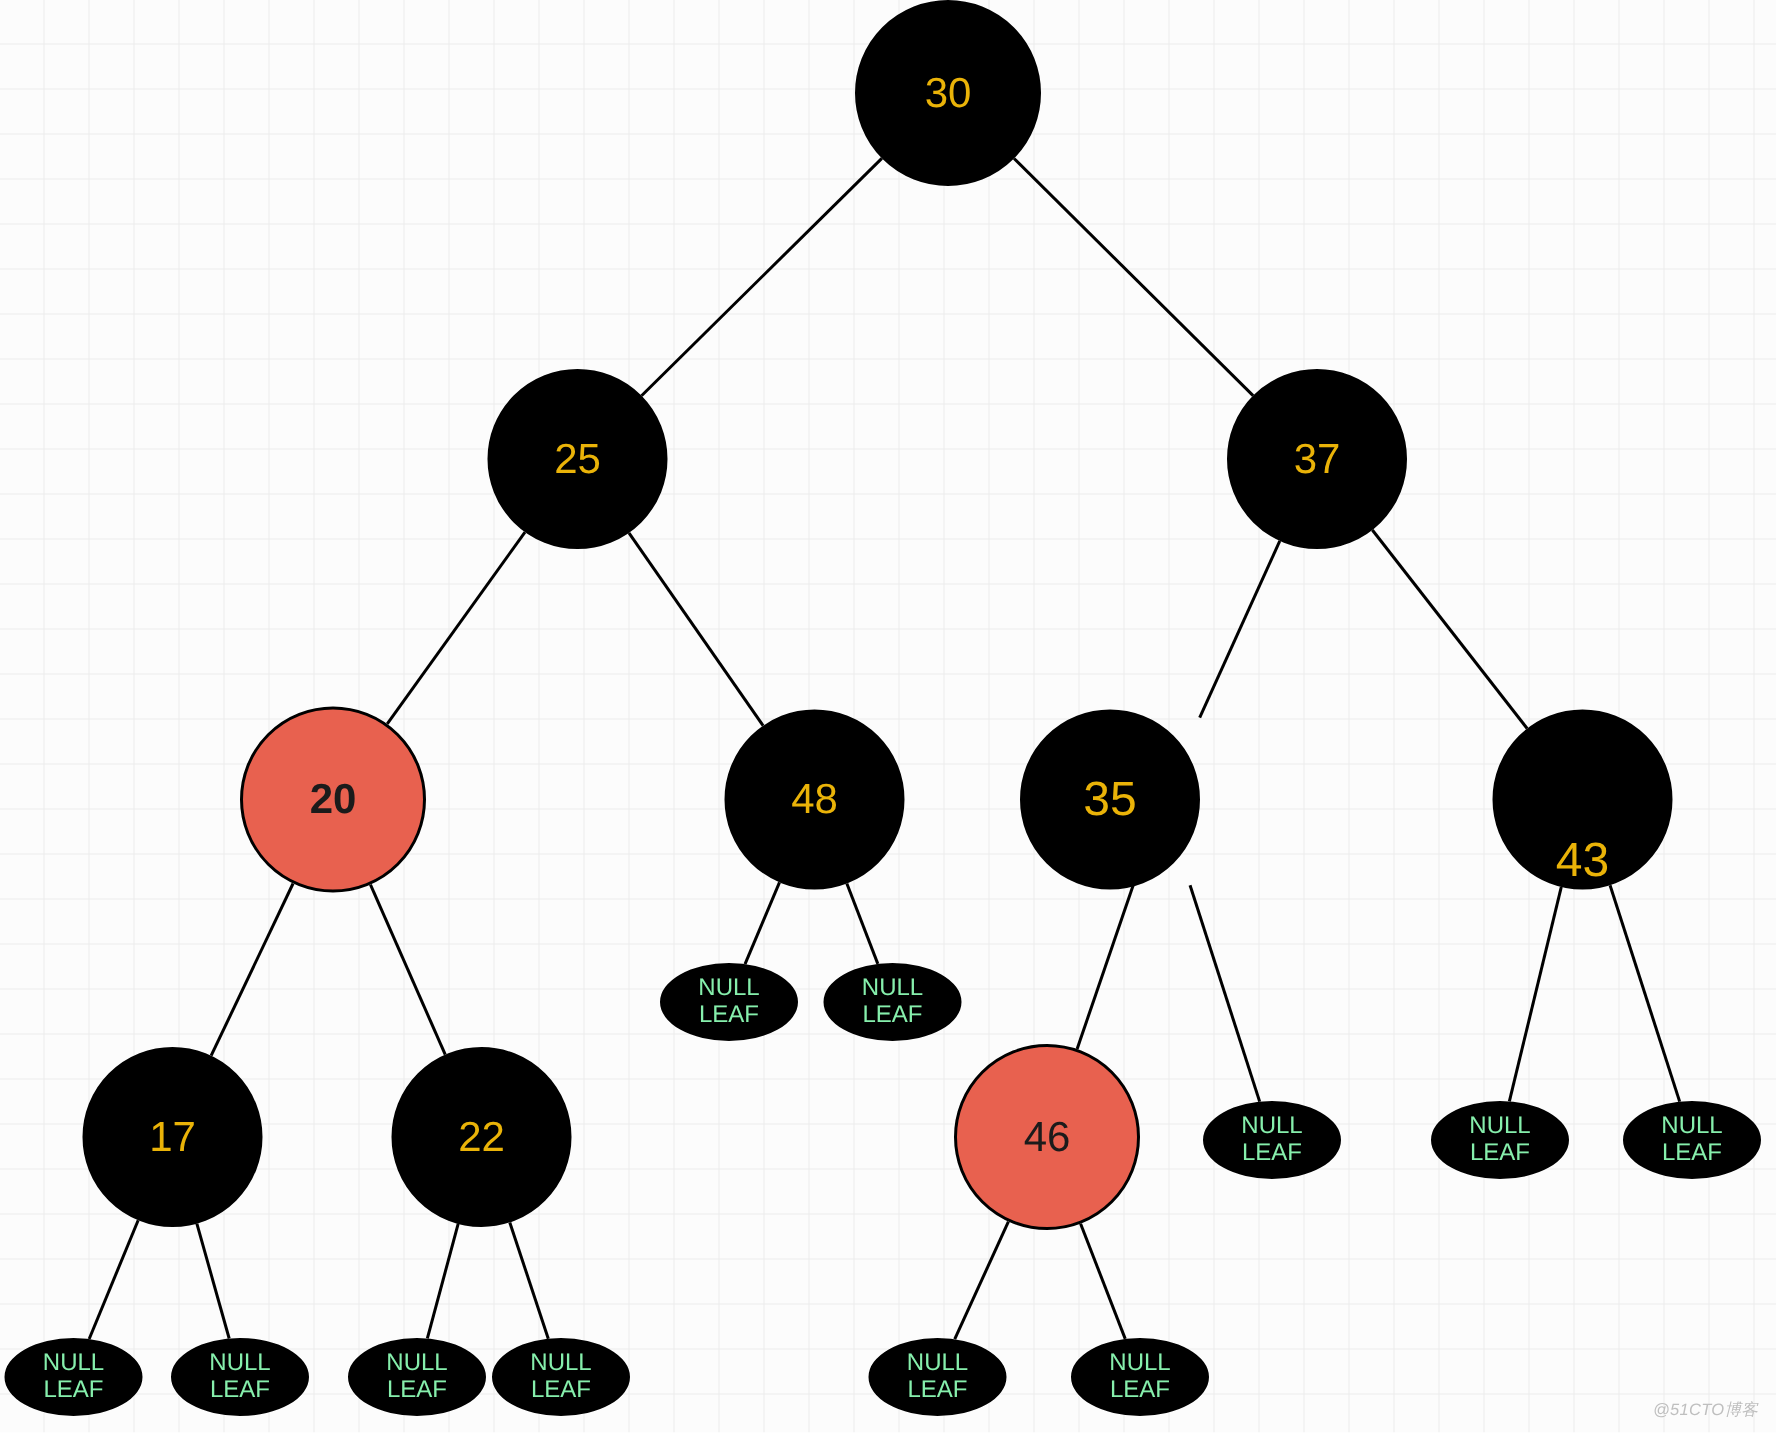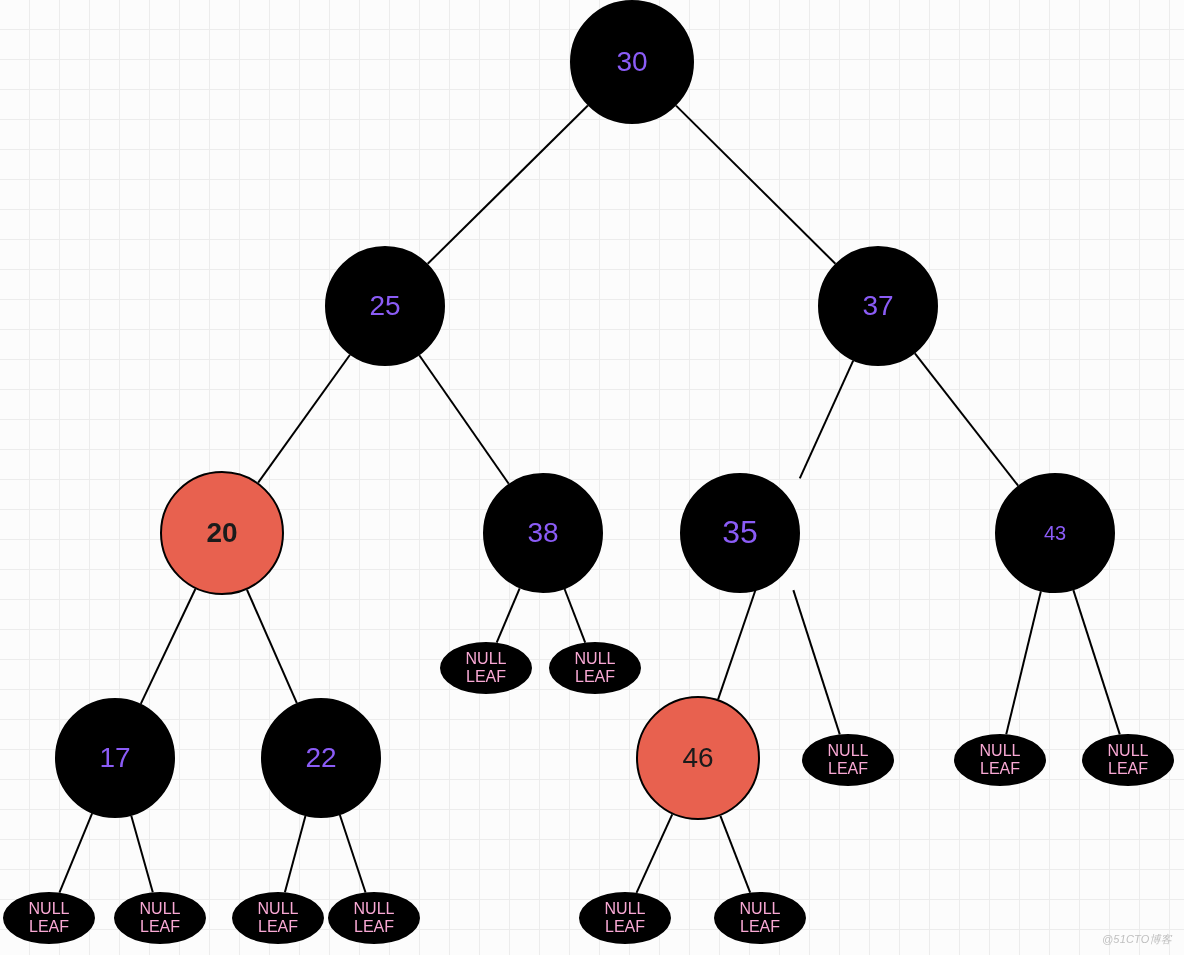--- a/index.html
+++ b/index.html
@@ -37,23 +37,23 @@
     align-items: center;
     justify-content: center;
     text-align: center;
     color: #ffffff;
     box-sizing: border-box;
     border: 2px solid #000000;
     line-height: 1.1;
     user-select: none;
     white-space: pre;
   }
-  .node.black { background: #000000; color: #8b5cf6; }
+  .node.black { background: #000000; color: #eab308; }
   .node.red   { background: #e8614f; color: #1b1b1b; }
-  .node.leaf  { background: #000000; color: #f9a8d4; }
+  .node.leaf  { background: #000000; color: #86efac; }
   .watermark {
     position: absolute;
     right: 12px;
     bottom: 8px;
     color: #bfbfbf;
     font-size: 11px;
     letter-spacing: 0.2px;
     font-style: italic;
   }
 </style>
@@ -81,23 +81,23 @@
       <line x1="305.42756802724784" y1="815.9439329218686" x2="284.9082530841698" y2="892.2948722449495" stroke="#000000" stroke-width="2"></line>
       <line x1="339.8668391381381" y1="814.9564955113605" x2="365.5345969088902" y2="892.444066140046" stroke="#000000" stroke-width="2"></line>
       <line x1="672.264559257442" y1="814.4064454631408" x2="636.4867011842306" y2="892.8236686373028" stroke="#000000" stroke-width="2"></line>
       <line x1="720.4019062010361" y1="815.8113708413836" x2="750.1582909599848" y2="892.6020411870576" stroke="#000000" stroke-width="2"></line>
     </svg>
   <div class="watermark">@51CTO博客</div>
 <div class="node black" style="left: 570px; top: 0px; width: 124px; height: 124px; font-size: 28px;"><span>30</span></div>
     <div class="node black" style="left: 325px; top: 246px; width: 120px; height: 120px; font-size: 28px;"><span>25</span></div>
     <div class="node black" style="left: 818px; top: 246px; width: 120px; height: 120px; font-size: 28px;"><span>37</span></div>
     <div class="node red" style="left: 160px; top: 471px; width: 124px; height: 124px; font-size: 28px; font-weight: bold;"><span>20</span></div>
-    <div class="node black" style="left: 483px; top: 473px; width: 120px; height: 120px; font-size: 28px;"><span>38</span></div>
+    <div class="node black" style="left: 483px; top: 473px; width: 120px; height: 120px; font-size: 28px;"><span>48</span></div>
     <div class="node black" style="left: 680px; top: 473px; width: 120px; height: 120px; font-size: 32px; text-align: right;"><span>35</span></div>
-    <div class="node black" style="left: 995px; top: 473px; width: 120px; height: 120px; font-size: 20px;"><span>43</span></div>
+    <div class="node black" style="left: 995px; top: 473px; width: 120px; height: 120px; font-size: 32px; align-items: flex-end;"><span>43</span></div>
     <div class="node black" style="left: 55px; top: 698px; width: 120px; height: 120px; font-size: 28px;"><span>17</span></div>
     <div class="node black" style="left: 261px; top: 698px; width: 120px; height: 120px; font-size: 28px;"><span>22</span></div>
     <div class="node red" style="left: 636px; top: 696px; width: 124px; height: 124px; font-size: 28px;"><span>46</span></div>
     <div class="node leaf" style="left: 440px; top: 642px; width: 92px; height: 52px; border-radius: 50%; font-size: 16px;"><span>NULL
 LEAF</span></div>
     <div class="node leaf" style="left: 549px; top: 642px; width: 92px; height: 52px; border-radius: 50%; font-size: 16px;"><span>NULL
 LEAF</span></div>
     <div class="node leaf" style="left: 802px; top: 734px; width: 92px; height: 52px; border-radius: 50%; font-size: 16px;"><span>NULL
 LEAF</span></div>
     <div class="node leaf" style="left: 954px; top: 734px; width: 92px; height: 52px; border-radius: 50%; font-size: 16px;"><span>NULL

